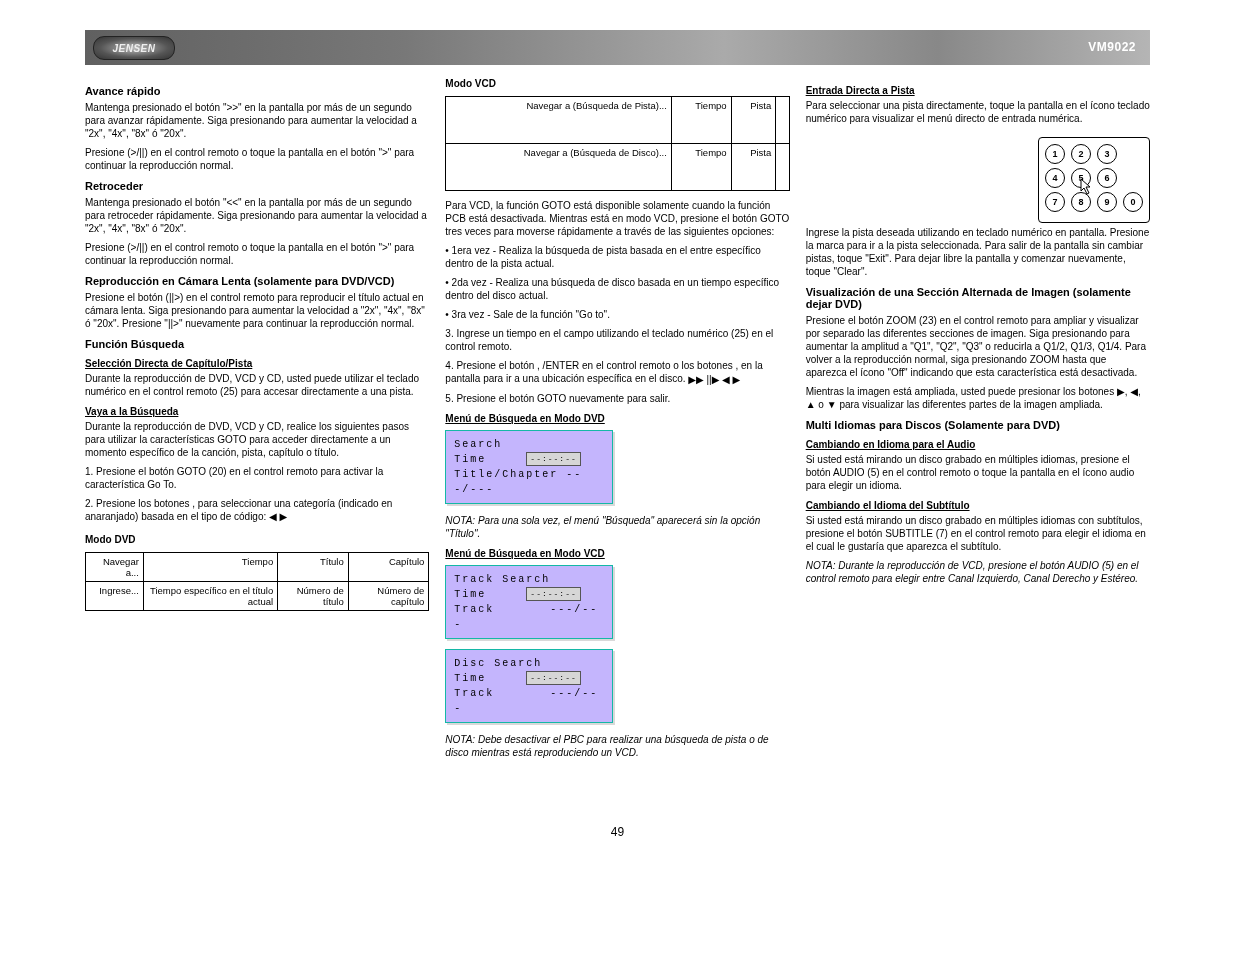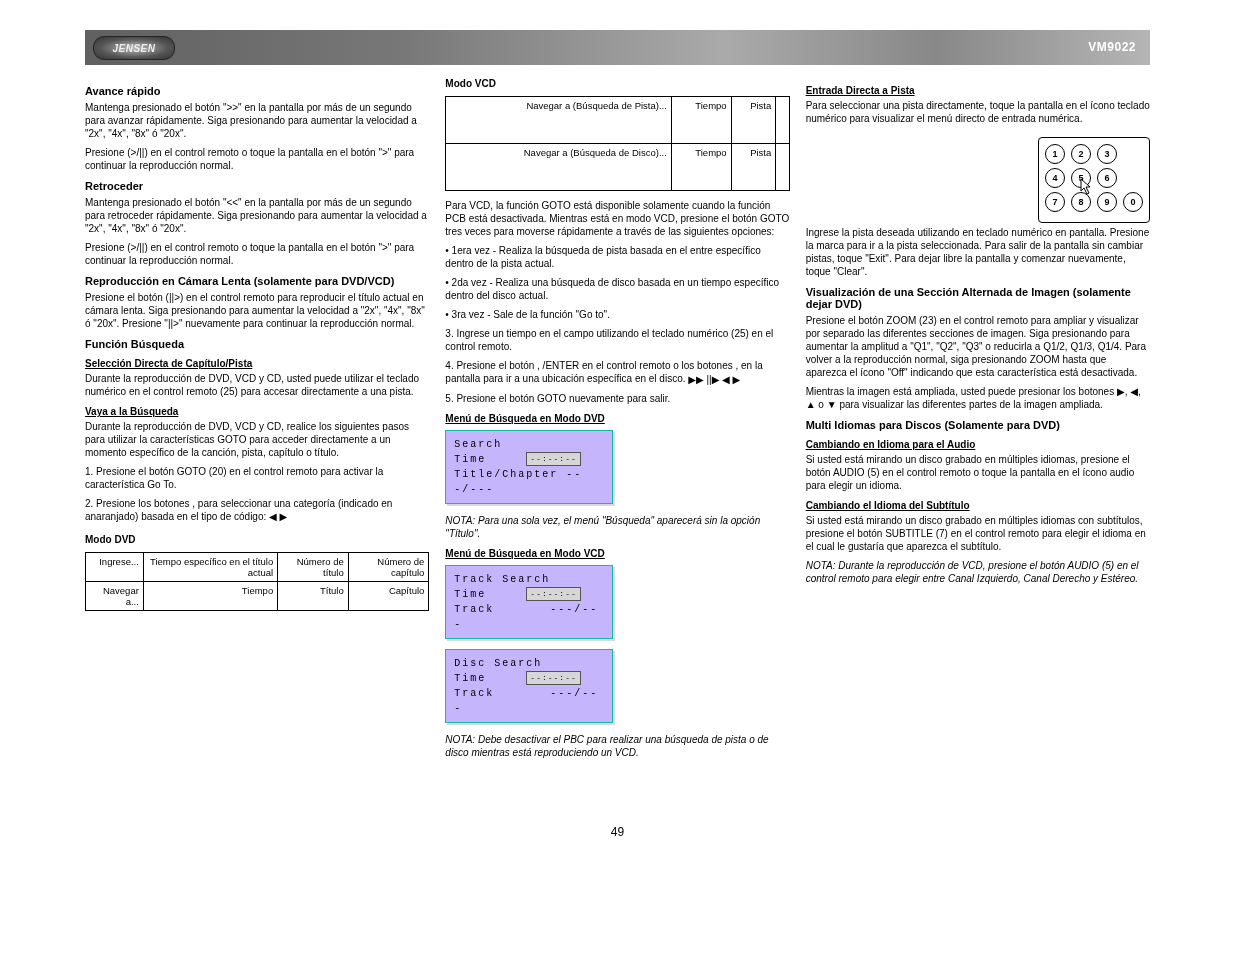--- a/index.html
+++ b/index.html
@@ -186,30 +186,30 @@
       <p>
         <span>2. Presione los botones    ,     para seleccionar una categoría (indicado en anaranjado) basada en el tipo de código:</span>
         <span class="sym">◀</span>
         <span class="sym">▶</span>
       </p>
 
       <p style="margin-top:10px;font-weight:bold">Modo DVD</p>
       <table class="grid r3">
         <tbody>
             <tr>
+          <td>Navegar a...</td>
+          <td>Tiempo</td>
+          <td>Título</td>
+          <td>Capítulo</td>
+        </tr>
+        <tr>
           <td>Ingrese...</td>
           <td>Tiempo específico en el título actual</td>
           <td>Número de título</td>
           <td>Número de capítulo</td>
-        </tr>
-        <tr>
-          <td>Navegar a...</td>
-          <td>Tiempo</td>
-          <td>Título</td>
-          <td>Capítulo</td>
         </tr>
       </tbody>
         </table>
     </div>
 
     <div class="col">
       <p style="font-weight:bold;margin-top:0">Modo VCD</p>
       <table class="grid topcells">
         <tbody>
             <tr>

